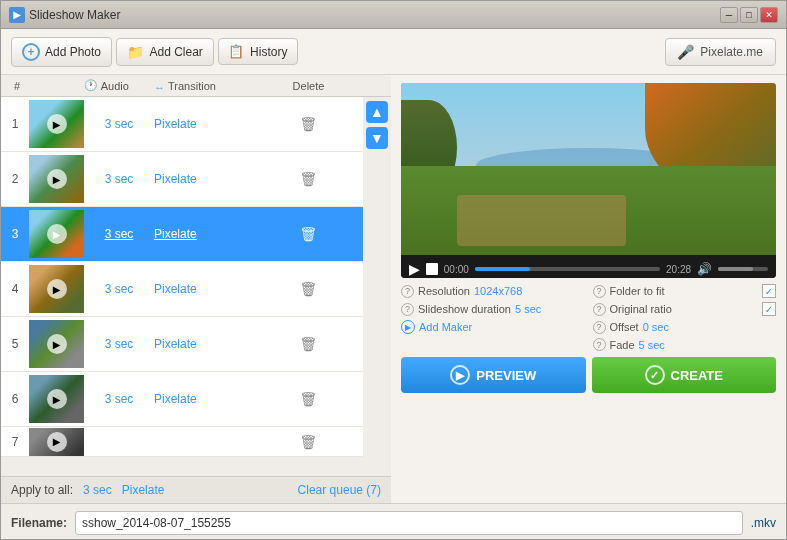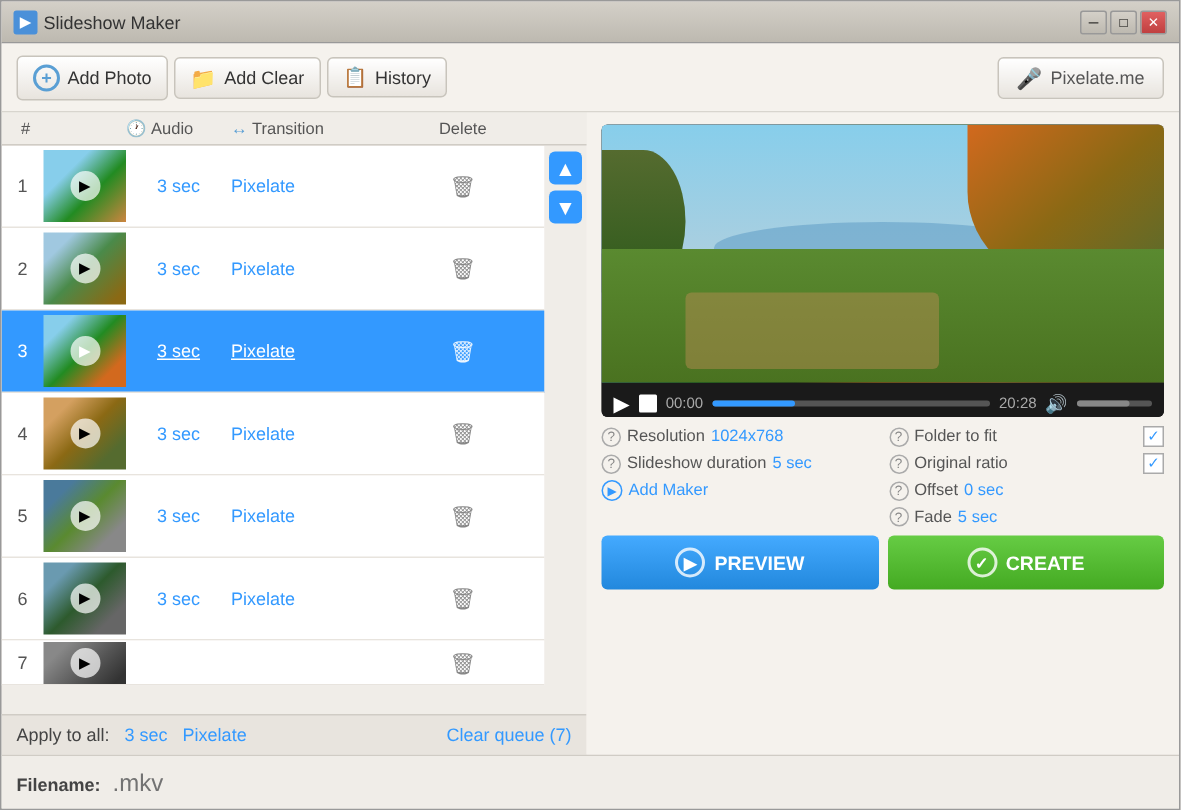--- a/index.html
+++ b/index.html
@@ -382,21 +382,21 @@
     .filename-input {
       flex: 1;
       height: 24px;
       border: 1px solid #c0bdb5;
       border-radius: 3px;
       background: white;
       padding: 0 6px;
       font-size: 12px;
       color: #333;
     }
-    .ext-label { font-size: 16px; color: #737373; }
+    .ext-label { font-size: 12px; color: #0c4a6e; }
 
     
     .action-btns {
       display: flex;
       gap: 6px;
       margin-top: 6px;
     }
     .btn-preview {
       flex: 1;
       height: 36px;
@@ -701,14 +701,15 @@
       <button class="btn-create">
         <div class="btn-icon-circle">✓</div>
         <span>CREATE</span>
       </button>
     </div>
   </div>
 </div>
 
 <div class="bottom-bar">
   <span class="filename-label">Filename:</span>
+  <input class="filename-input" type="text" value="sshow_2014-08-07_155255" style="">
   <span class="ext-label">.mkv</span>
 </div>
 
 </body></html>

